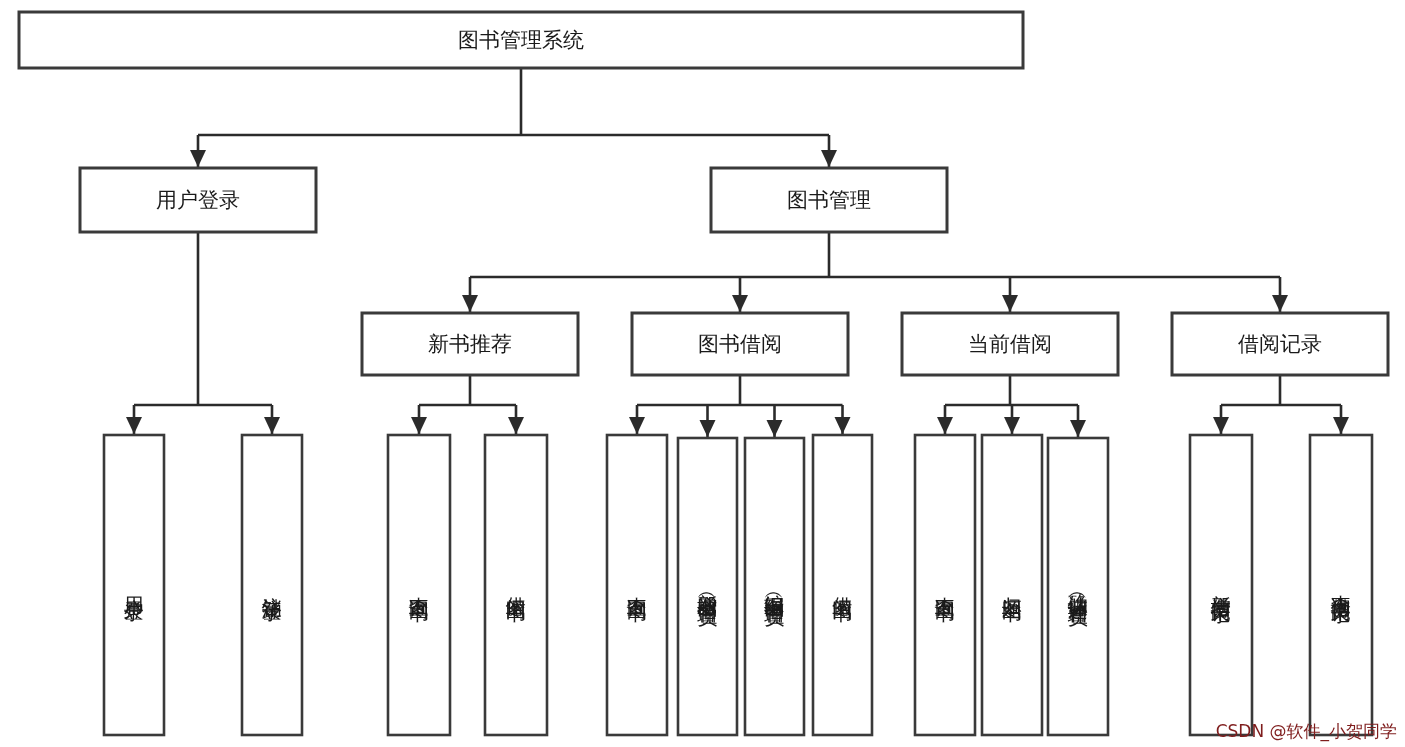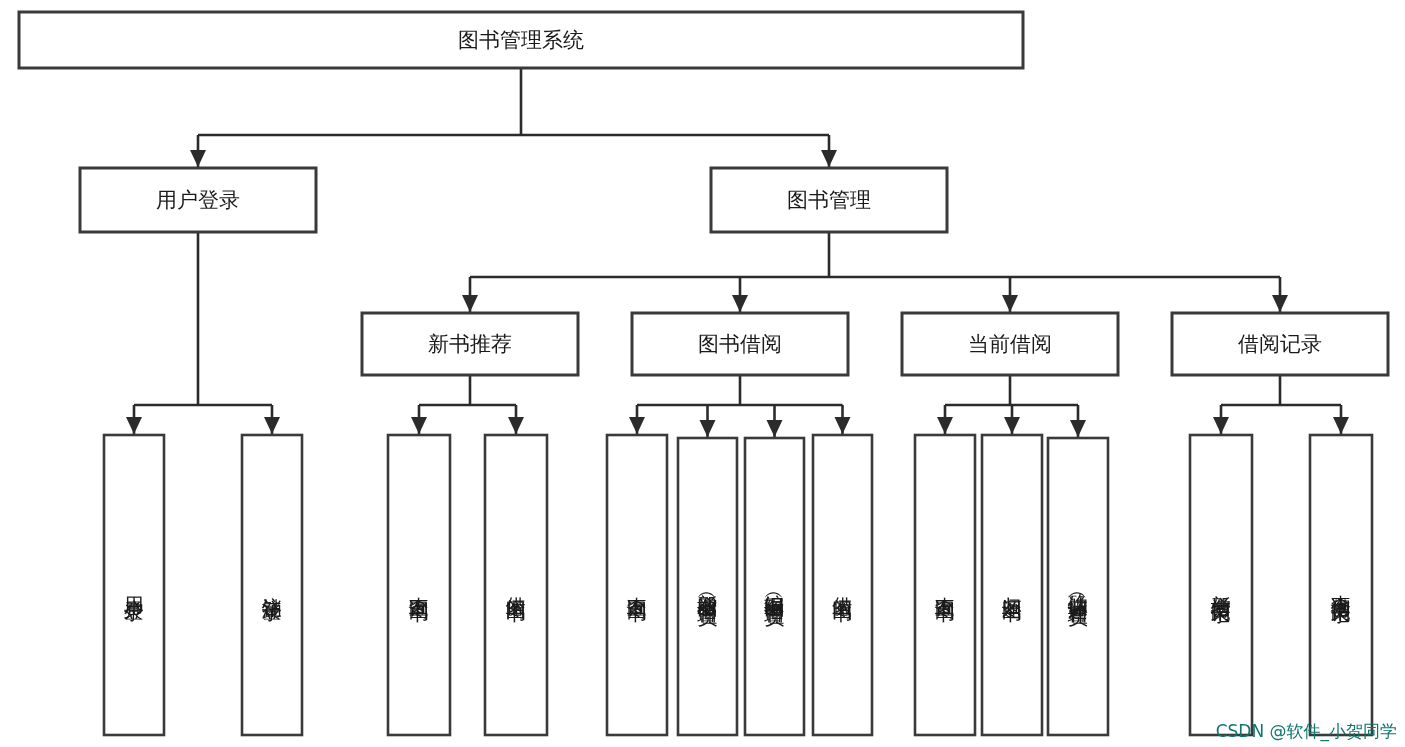--- a/index.html
+++ b/index.html
@@ -70,21 +70,21 @@
     justify-content: center;
     white-space: nowrap;
     pointer-events: none;
   }
   .watermark {
     position: absolute;
     right: 8px;
     bottom: 4px;
     font-family: "DejaVu Sans", "Liberation Sans", sans-serif;
     font-size: 17px;
-    color: #0f766e;
+    color: #7f1d1d;
     white-space: nowrap;
     user-select: none;
   }
 </style>
 </head>
 <body>
 
 <div id="diagram-root">
 
   <svg id="tree-svg" viewBox="0 0 1405 747">

